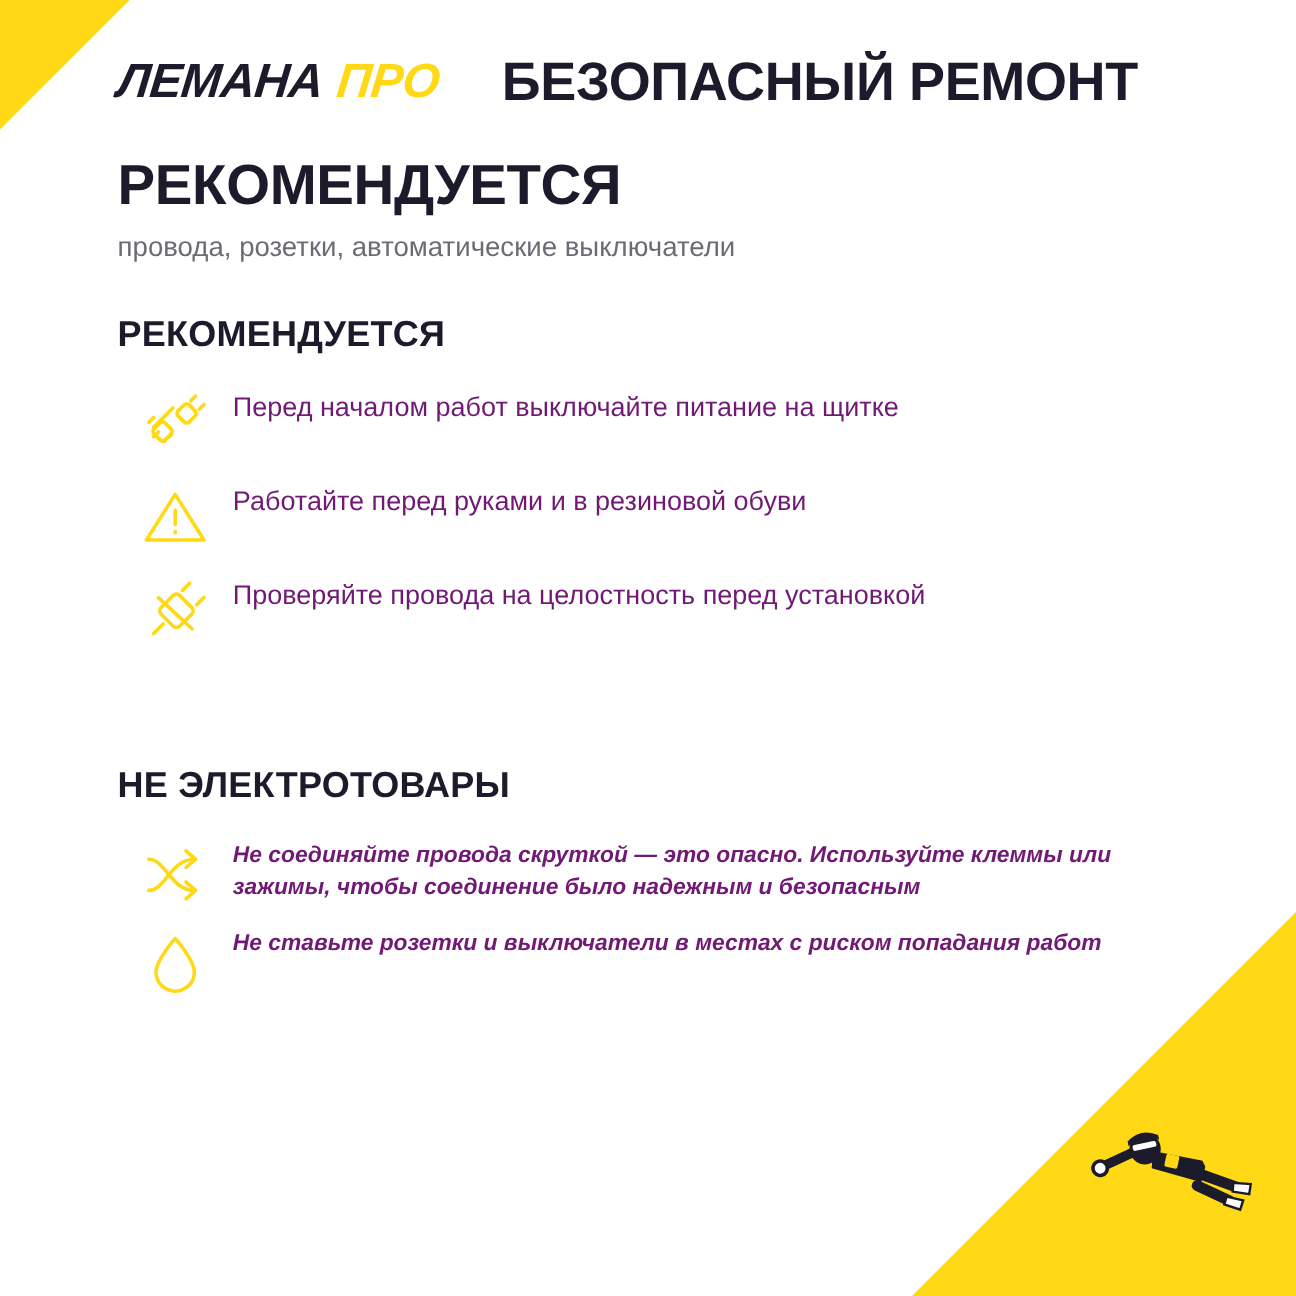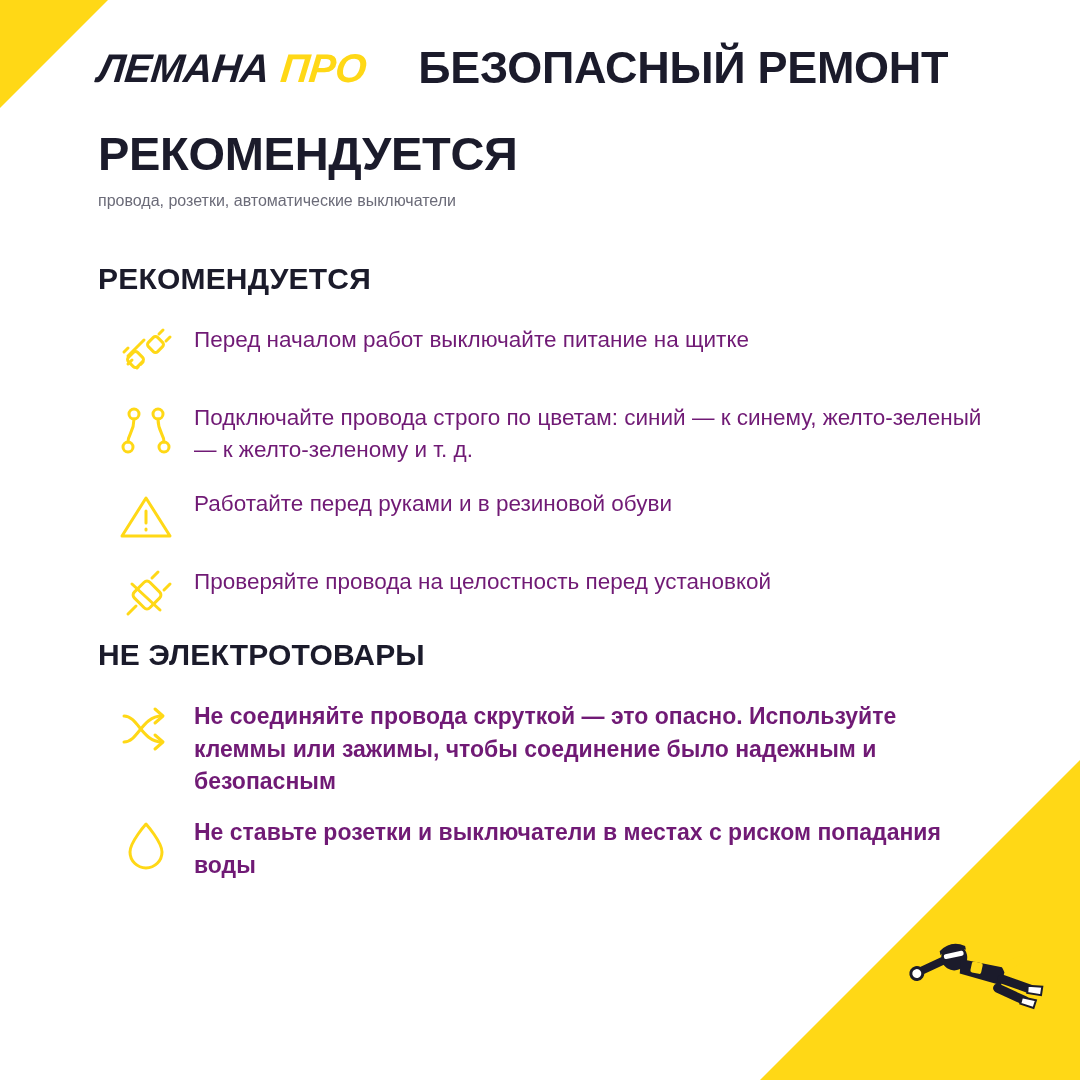--- a/index.html
+++ b/index.html
@@ -86,21 +86,21 @@
     left: 98px;
     font-size: 47px;
     font-weight: 700;
     letter-spacing: -0.3px;
     color: #1b1b2b;
   }
   .page-subtitle {
     position: absolute;
     top: 192px;
     left: 98px;
-    font-size: 16px;
+    font-size: 23px;
     font-weight: 400;
     color: #6b6b78;
   }
 
   
   .section {
     position: absolute;
     left: 98px;
     right: 57px;
   }
@@ -129,21 +129,22 @@
   }
   .item-text {
     flex: 1;
     font-size: 22.5px;
     line-height: 1.42;
     color: #701a75;
     max-width: 790px;
   }
   .section-dont .item-text {
     font-weight: 700;
-    font-size: 23px;
+    font-size: 19px;
+    font-style: italic;
   }
   .section-dont .item { margin-bottom: 18px; }
 
   svg { display: block; }
 
   
   .mascot {
     position: absolute;
     right: 28px;
     bottom: 42px;
@@ -180,33 +181,20 @@
           <rect x="11" y="27" width="13" height="13" rx="3" transform="rotate(-45 17.5 33.5)"></rect>
           <path d="M6 26 L10 22 M14 34 L10 38"></path>
           <rect x="31" y="12" width="13" height="13" rx="3" transform="rotate(-45 37.5 18.5)"></rect>
           <path d="M41 8 L45 4 M48 15 L52 11"></path>
           <path d="M25 36 L19 42" stroke-dasharray="3 4"></path>
         </svg>
       </div>
       <div class="item-text">Перед началом работ выключайте питание на щитке</div>
     </div>
 
-    <div class="item">
-      <div class="item-icon">
-        <svg width="56" height="54" viewBox="0 0 56 54" fill="none" stroke="#ffd816" stroke-width="3" stroke-linecap="round" stroke-linejoin="round">
-          <circle cx="16" cy="10" r="5"></circle>
-          <circle cx="40" cy="10" r="5"></circle>
-          <path d="M16 15 C16 28, 10 30, 10 38"></path>
-          <path d="M40 15 C40 28, 46 30, 46 38"></path>
-          <circle cx="10" cy="43" r="5"></circle>
-          <circle cx="46" cy="43" r="5"></circle>
-        </svg>
-      </div>
-      <div class="item-text">Подключайте провода строго по цветам: синий — к синему, желто-зеленый — к желто-зеленому и т. д.</div>
-    </div>
 
     <div class="item">
       <div class="item-icon">
         <svg width="56" height="54" viewBox="0 0 56 54" fill="none" stroke="#ffd816" stroke-width="3" stroke-linecap="round" stroke-linejoin="round">
           <path d="M28 8 L52 46 L4 46 Z"></path>
           <path d="M28 21 L28 33"></path>
           <path d="M28 39 L28 40"></path>
         </svg>
       </div>
       <div class="item-text">Работайте перед руками и в резиновой обуви</div>
@@ -239,21 +227,21 @@
       </div>
       <div class="item-text">Не соединяйте провода скруткой — это опасно. Используйте клеммы или зажимы, чтобы соединение было надежным и безопасным</div>
     </div>
 
     <div class="item">
       <div class="item-icon">
         <svg width="56" height="54" viewBox="0 0 56 54" fill="none" stroke="#ffd816" stroke-width="3" stroke-linecap="round" stroke-linejoin="round">
           <path d="M28 6 C28 6, 12 24, 12 34 A16 16 0 0 0 44 34 C44 24, 28 6, 28 6 Z"></path>
         </svg>
       </div>
-      <div class="item-text">Не ставьте розетки и выключатели в местах с риском попадания воды</div>
+      <div class="item-text">Не ставьте розетки и выключатели в местах с риском попадания работ</div>
     </div>
   </div>
 
   <div class="mascot">
     <svg width="150" height="130" viewBox="0 0 150 130" fill="none">
       <g transform="rotate(-12 75 65)">
 
         <path d="M18 52 L44 46" stroke="#1b1b2b" stroke-width="8" stroke-linecap="round"></path>
         <circle cx="16" cy="53" r="6" fill="#ffffff" stroke="#1b1b2b" stroke-width="3"></circle>
 

